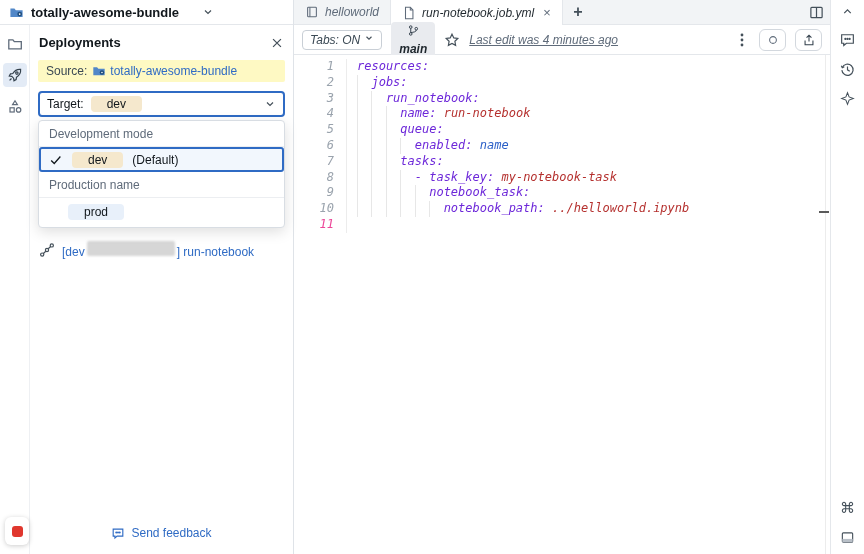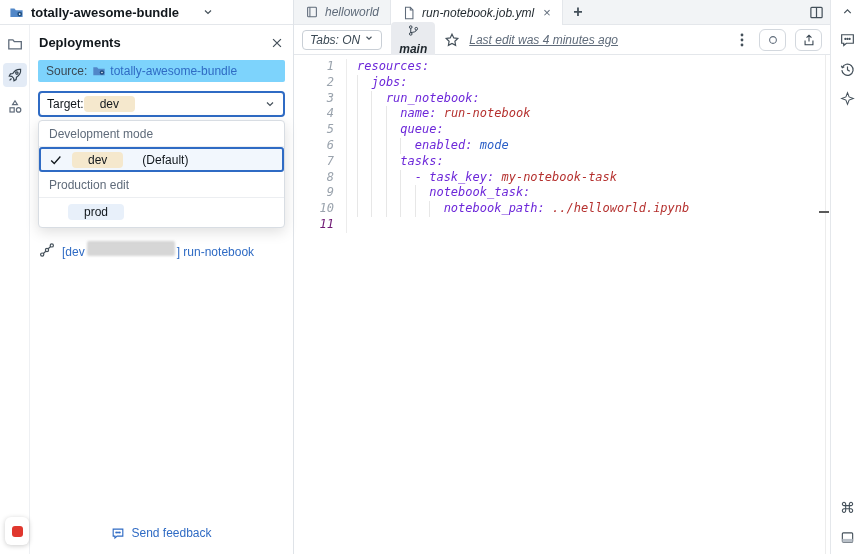--- a/index.html
+++ b/index.html
@@ -13,33 +13,33 @@
   .bundle-title { font-size:13px; font-weight:bold; color:#11171c; }
   .hdr-chevron { margin-left:16px; display:flex; }
   .left-body { flex:1; display:flex; min-height:0; position:relative; }
   .rail { width:30px; flex:0 0 30px; border-right:1px solid #eef0f3; display:flex; flex-direction:column; align-items:center; padding-top:7px; gap:7px; }
   .rail-item { width:24px; height:24px; display:flex; align-items:center; justify-content:center; border-radius:4px; }
   .rail-item.selected { background:#e3ebf6; }
 
   .panel { flex:1; padding:5px 8px; display:flex; flex-direction:column; position:relative; min-width:0; }
   .panel-header { display:flex; align-items:center; justify-content:space-between; padding:5px 1px 10px;text-align:center; }
   .panel-title { font-size:13px; font-weight:bold; color:#11171c; }
-  .source-row { background:#7dd3fc; border-radius:2px; padding:4px 8px; display:flex; gap:5px; align-items:center; font-size:12px; color:#3b4954; margin-bottom:9px; }
+  .source-row { background:#fef9c3; border-radius:2px; padding:4px 8px; display:flex; gap:5px; align-items:center; font-size:12px; color:#3b4954; margin-bottom:9px; }
   .source-link { color:#2f6bc4; display:flex; gap:4px; align-items:center; }
-  .target-select { border:2px solid #2f6bc4; border-radius:4px; height:26px; display:flex; align-items:center; padding:0 7px; font-size:12px; color:#11171c; background:#fff; }
+  .target-select { border:2px solid #2f6bc4; border-radius:4px; height:26px; display:flex; align-items:center; padding:0 7px; gap:7px; font-size:12px; color:#11171c; background:#fff; }
   .target-spacer { flex:1; }
   .badge { padding:1px 16px; border-radius:4px; font-size:12px; color:#11171c; }
   .badge.dev  { background:#f5e8cd; }
   .badge.prod { background:#e8f0fa; }
 
   .dropdown { margin-top:3px; border:1px solid #d8dde3; border-radius:4px; background:#fff;
     box-shadow:0 4px 14px rgba(0,0,0,.13); padding-bottom:7px; position:relative; z-index:5; }
   .dd-header { font-size:12px; color:#5f6b7a; padding:6px 10px 5px; border-bottom:1px solid #eceef1; }
   .dd-item-selected { border:2px solid #2f6bc4; background:#f2f7fd; border-radius:3px; display:flex; align-items:center; gap:9px; padding:2px 8px; height:25px; font-size:12px; }
-  .dd-default { color:#11171c;margin-left:10px; }
+  .dd-default { color:#11171c; }
   .dd-item { padding:7px 10px 1px 29px; font-size:12px; }
 
   .run-row { margin-top:13px; display:flex; gap:7px; align-items:center; font-size:12px; color:#2f6bc4; padding-left:1px; }
   .redacted { width:88px; height:15px; background:#d6d6d6; border-radius:2px; filter:blur(1px); display:inline-block; margin:0 2px; }
   .feedback { position:absolute; bottom:14px; left:0; right:0; display:flex; justify-content:center; gap:6px; color:#2f6bc4; font-size:12px; align-items:center; }
 
   
   .center-col { flex:1; display:flex; flex-direction:column; min-width:0;font-style:italic; }
   .tabstrip { height:25px; flex:0 0 25px; background:#f2f4f6; border-bottom:1px solid #e4e7eb; display:flex; align-items:stretch; }
   .tab { display:flex; align-items:center; gap:6px; padding:0 11px; font-size:12px; color:#5f6b7a; border-right:1px solid #e4e7eb; }
@@ -53,21 +53,21 @@
   .chip-outline { border:1px solid #c9cfd6; border-radius:4px; padding:2px 7px; font-size:12px; color:#3b4954; display:flex; align-items:flex-start; gap:4px; }
   .chip-gray { background:#e9ebef; border-radius:4px; padding:2px 8px; font-size:12px; color:#1f272d; font-weight:bold; display:flex; gap:5px; align-items:center;flex-direction:column; }
   .last-edit { font-size:12px; color:#5f6b7a; text-decoration:underline; }
   .toolbar-spacer { flex:1; }
   .icon-btn { border:1px solid #d3d8de; border-radius:6px; width:27px; height:22px; display:flex; align-items:center; justify-content:center; background:#fff; }
   .kebab { display:flex; align-items:center; justify-content:center; width:16px; }
 
   .code-wrap { flex:1; position:relative; font-family:"DejaVu Sans Mono", monospace; font-size:12px; padding-top:4px; overflow:hidden; background:#fff; }
   .code-row { display:flex; height:15.8px; line-height:15.8px; white-space:pre; }
   .gutter { width:40px; flex:0 0 40px; text-align:right; color:#9aa3ad; }
-  .gutter.active { color:#701a75; }
+  .gutter.active { color:#ec4899; }
   .code-line { margin-left:12px; border-left:1px solid #ececec; padding-left:10px; display:flex; }
   .indent-guide { display:inline-block; width:2ch; border-left:1px solid #e7e7e7; }
   .tok-key  { color:#6d28d9; }
   .tok-val  { color:#b5312f; }
   .tok-bool { color:#2b5fc7; }
   .overview-line { position:absolute; top:0; bottom:0; right:4px; width:1px; background:#ececec; }
   .cursor-dash { position:absolute; right:1px; width:10px; height:2px; background:#5a5a5a; top:156px; }
 
   
   .right-rail { width:34px; flex:0 0 34px; border-left:1px solid #e4e7eb; display:flex; flex-direction:column; align-items:center; justify-content:space-between; padding:5px 0 9px; background:#fff; }
@@ -172,21 +172,21 @@
           <div class="dd-header">Development mode</div>
           <div class="dd-item-selected">
             <span>
               <svg width="14" height="14" viewBox="0 0 16 16" fill="none" stroke="#11171c" stroke-width="1.5">
                   <path d="M2.5 8.5l3.5 3.5 7-8"></path>
                 </svg>
             </span>
             <span class="badge dev">dev</span>
             <span class="dd-default">(Default)</span>
           </div>
-          <div class="dd-header">Production edit</div>
+          <div class="dd-header">Production name</div>
           <div class="dd-item">
             <span class="badge prod">prod</span>
           </div>
         </div>
 
         <div class="run-row">
           <span>
             <svg width="16" height="16" viewBox="0 0 16 16" fill="none" stroke="#44505a" stroke-width="1.2">
                 <circle cx="3.2" cy="12.6" r="1.6"></circle>
                 <circle cx="12.8" cy="3.4" r="1.6"></circle>
@@ -292,21 +292,21 @@
       </div>
     </div>
 
     <div class="code-wrap">
       <div>
           <div class="code-row"><div class="gutter">1</div><div class="code-line"><span class="tok-key">resources:</span></div></div>
           <div class="code-row"><div class="gutter">2</div><div class="code-line"><span class="indent-guide"></span><span class="tok-key">jobs:</span></div></div>
           <div class="code-row"><div class="gutter">3</div><div class="code-line"><span class="indent-guide"></span><span class="indent-guide"></span><span class="tok-key">run_notebook:</span></div></div>
           <div class="code-row"><div class="gutter">4</div><div class="code-line"><span class="indent-guide"></span><span class="indent-guide"></span><span class="indent-guide"></span><span class="tok-key">name: </span><span class="tok-val">run-notebook</span></div></div>
           <div class="code-row"><div class="gutter">5</div><div class="code-line"><span class="indent-guide"></span><span class="indent-guide"></span><span class="indent-guide"></span><span class="tok-key">queue:</span></div></div>
-          <div class="code-row"><div class="gutter">6</div><div class="code-line"><span class="indent-guide"></span><span class="indent-guide"></span><span class="indent-guide"></span><span class="indent-guide"></span><span class="tok-key">enabled: </span><span class="tok-bool">mode</span></div></div>
+          <div class="code-row"><div class="gutter">6</div><div class="code-line"><span class="indent-guide"></span><span class="indent-guide"></span><span class="indent-guide"></span><span class="indent-guide"></span><span class="tok-key">enabled: </span><span class="tok-bool">name</span></div></div>
           <div class="code-row"><div class="gutter">7</div><div class="code-line"><span class="indent-guide"></span><span class="indent-guide"></span><span class="indent-guide"></span><span class="tok-key">tasks:</span></div></div>
           <div class="code-row"><div class="gutter">8</div><div class="code-line"><span class="indent-guide"></span><span class="indent-guide"></span><span class="indent-guide"></span><span class="indent-guide"></span><span class="tok-key">- task_key: </span><span class="tok-val">my-notebook-task</span></div></div>
           <div class="code-row"><div class="gutter">9</div><div class="code-line"><span class="indent-guide"></span><span class="indent-guide"></span><span class="indent-guide"></span><span class="indent-guide"></span><span class="indent-guide"></span><span class="tok-key">notebook_task:</span></div></div>
           <div class="code-row"><div class="gutter">10</div><div class="code-line"><span class="indent-guide"></span><span class="indent-guide"></span><span class="indent-guide"></span><span class="indent-guide"></span><span class="indent-guide"></span><span class="indent-guide"></span><span class="tok-key">notebook_path: </span><span class="tok-val">../helloworld.ipynb</span></div></div>
           <div class="code-row"><div class="gutter active">11</div><div class="code-line"></div></div>
         </div>
       <div class="overview-line"></div>
       <div class="cursor-dash"></div>
     </div>
   </div>

